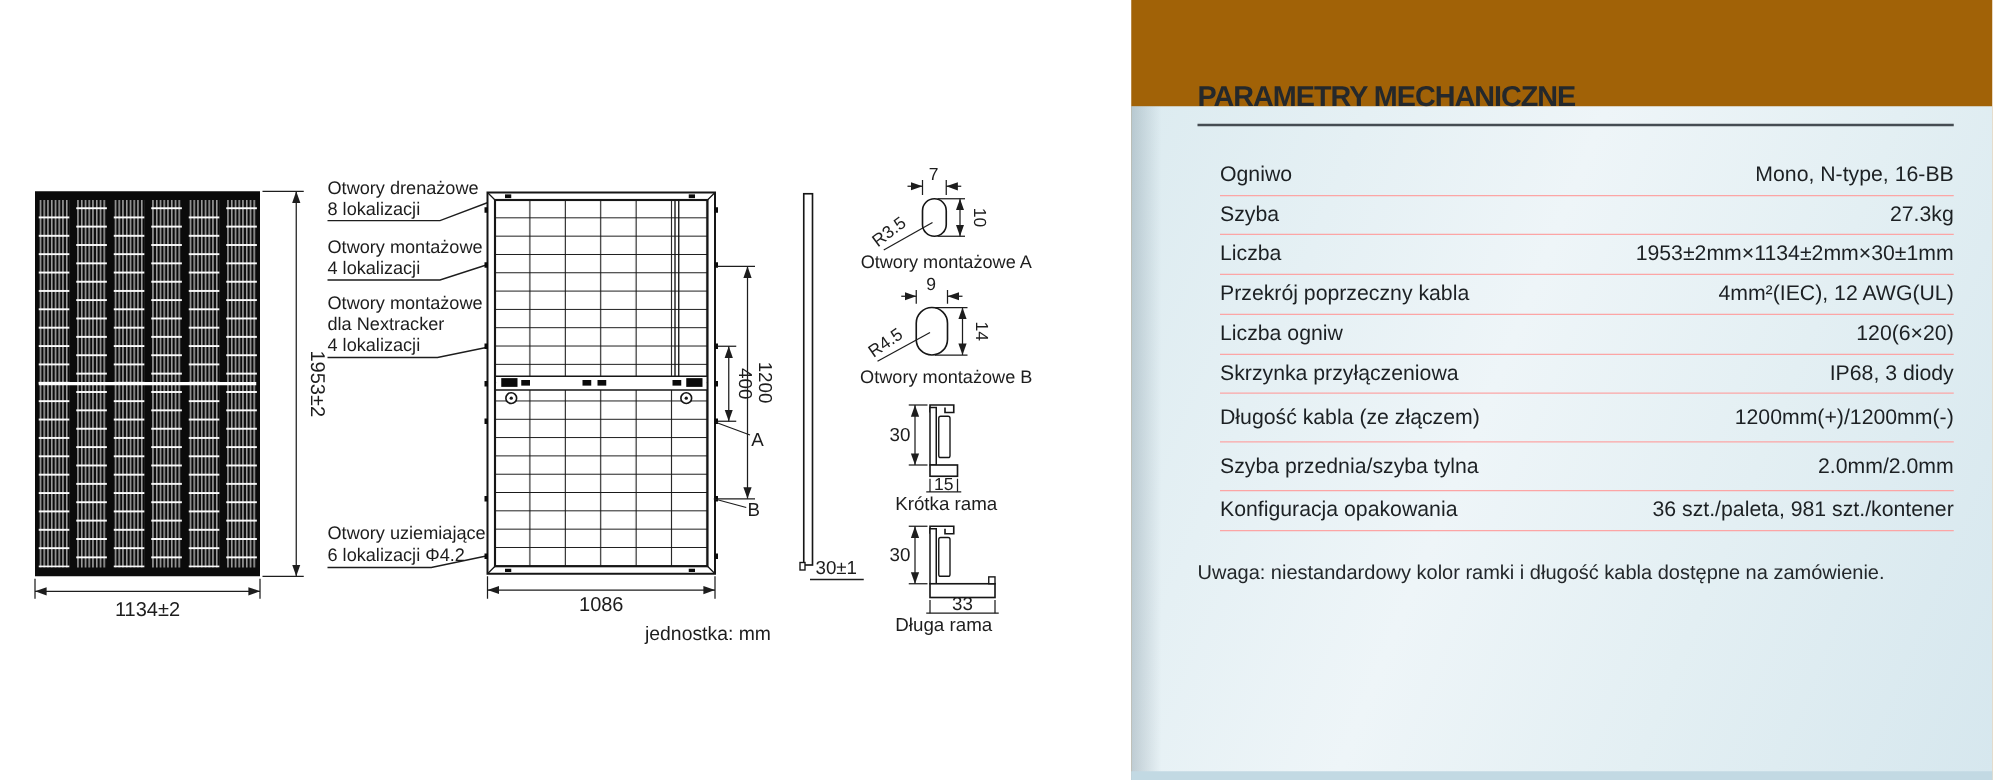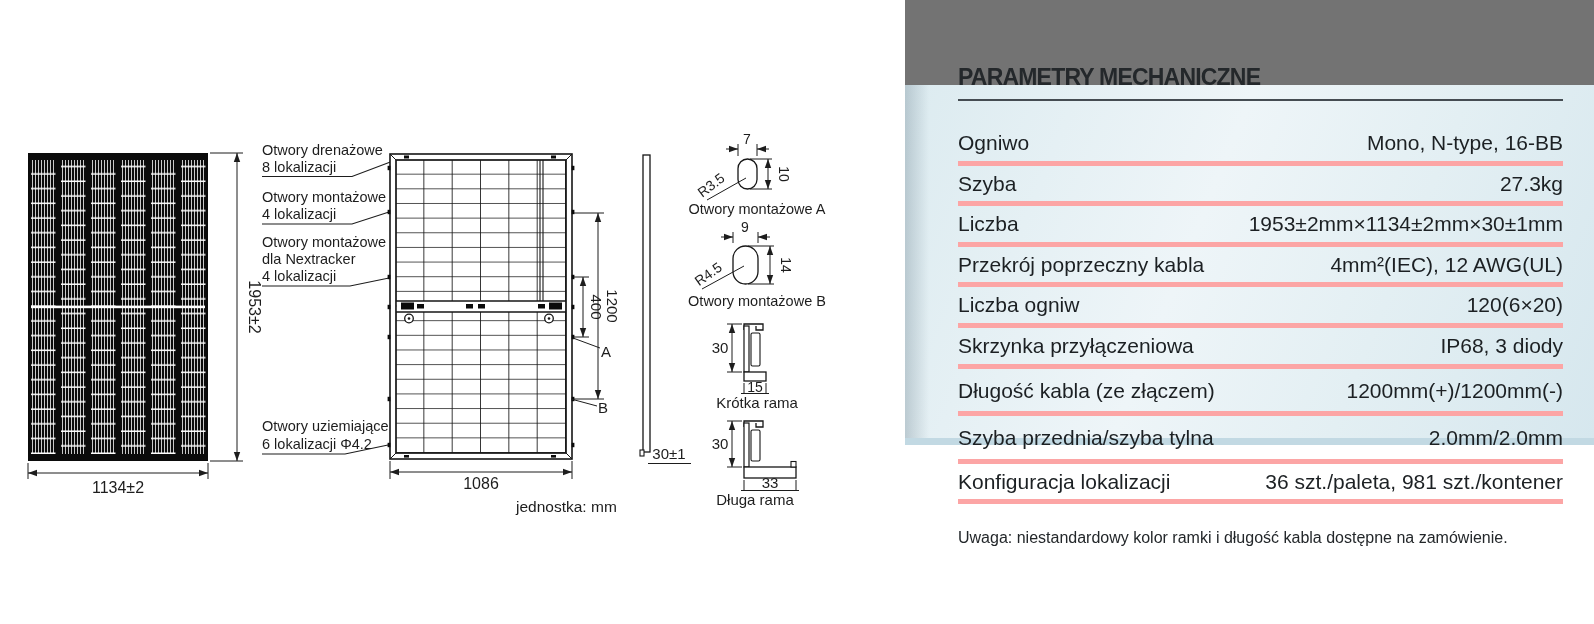--- a/index.html
+++ b/index.html
@@ -8,42 +8,42 @@
     font-family:"Liberation Sans", sans-serif;overflow:hidden;
     -webkit-font-smoothing:antialiased;
   }
   .drawings{position:absolute;left:0;top:0;width:905px;height:624px;background:#ffffff;}
   svg text{fill:#1d1d1d;}
   .cap{font-size:14px;}
   .callout{font-size:14.5px;}
   .dim{font-size:15px;}
   .dimlg{font-size:16px;}
 
-  .right-panel{position:absolute;left:905px;top:0;width:689px;height:445px;background:#737373;}
+  .right-panel{position:absolute;left:905px;top:0;width:689px;height:624px;background:#a16207;}
   .panel-bg{
     position:absolute;left:0;top:85px;right:0;bottom:0;
     background:linear-gradient(112deg,#dcebf0 0%,#eef5f8 42%,#e3eff3 68%,#d6e7ee 100%);
   }
   .panel-bg::before{
     content:"";position:absolute;left:0;top:0;bottom:0;width:24px;
     background:linear-gradient(to right,rgba(96,118,132,0.30),rgba(96,118,132,0));
     pointer-events:none;
   }
   .bottom-strip{position:absolute;left:0;right:0;bottom:0;height:7px;background:#c2d9e3;}
   .panel-content{position:absolute;left:53px;right:31px;top:0;}
   .section-title{
     margin:66px 0 0 0;font-size:23px;font-weight:bold;color:#24282b;
     letter-spacing:-0.8px;line-height:1;
   }
   .title-rule{border-top:2px solid #454c52;margin-top:10px;}
   .spec-table{margin-top:24px;}
   .spec-row{
     display:flex;justify-content:space-between;align-items:baseline;
-    padding:5px 0 5px 0;border-bottom:5px solid #fca5a5;
-    font-size:21px;color:#1c2023;line-height:1.22;
+    padding:5px 0 5px 0;border-bottom:1px solid #fca5a5;
+    font-size:17px;color:#1c2023;line-height:1.22;margin-left:18px;
   }
   .spec-row.tall{padding-top:9px;padding-bottom:8px;}
   .spec-label{white-space:nowrap;}
   .spec-value{white-space:nowrap;text-align:left;}
   .note{margin:25px 0 13px 0;font-size:16px;color:#23272a;}
 </style>
 </head>
 <body>
 
 <div class="drawings">
@@ -293,19 +293,19 @@
       </div>
       <div class="spec-row tall">
         <span class="spec-label">Długość kabla (ze złączem)</span>
         <span class="spec-value">1200mm(+)/1200mm(-)</span>
       </div>
       <div class="spec-row tall">
         <span class="spec-label">Szyba przednia/szyba tylna</span>
         <span class="spec-value">2.0mm/2.0mm</span>
       </div>
       <div class="spec-row">
-        <span class="spec-label">Konfiguracja lokalizacji</span>
+        <span class="spec-label">Konfiguracja opakowania</span>
         <span class="spec-value">36 szt./paleta, 981 szt./kontener</span>
       </div>
     </div>
     <p class="note">Uwaga: niestandardowy kolor ramki i długość kabla dostępne na zamówienie.</p>
   </div>
 </div>
 
 </body></html>

